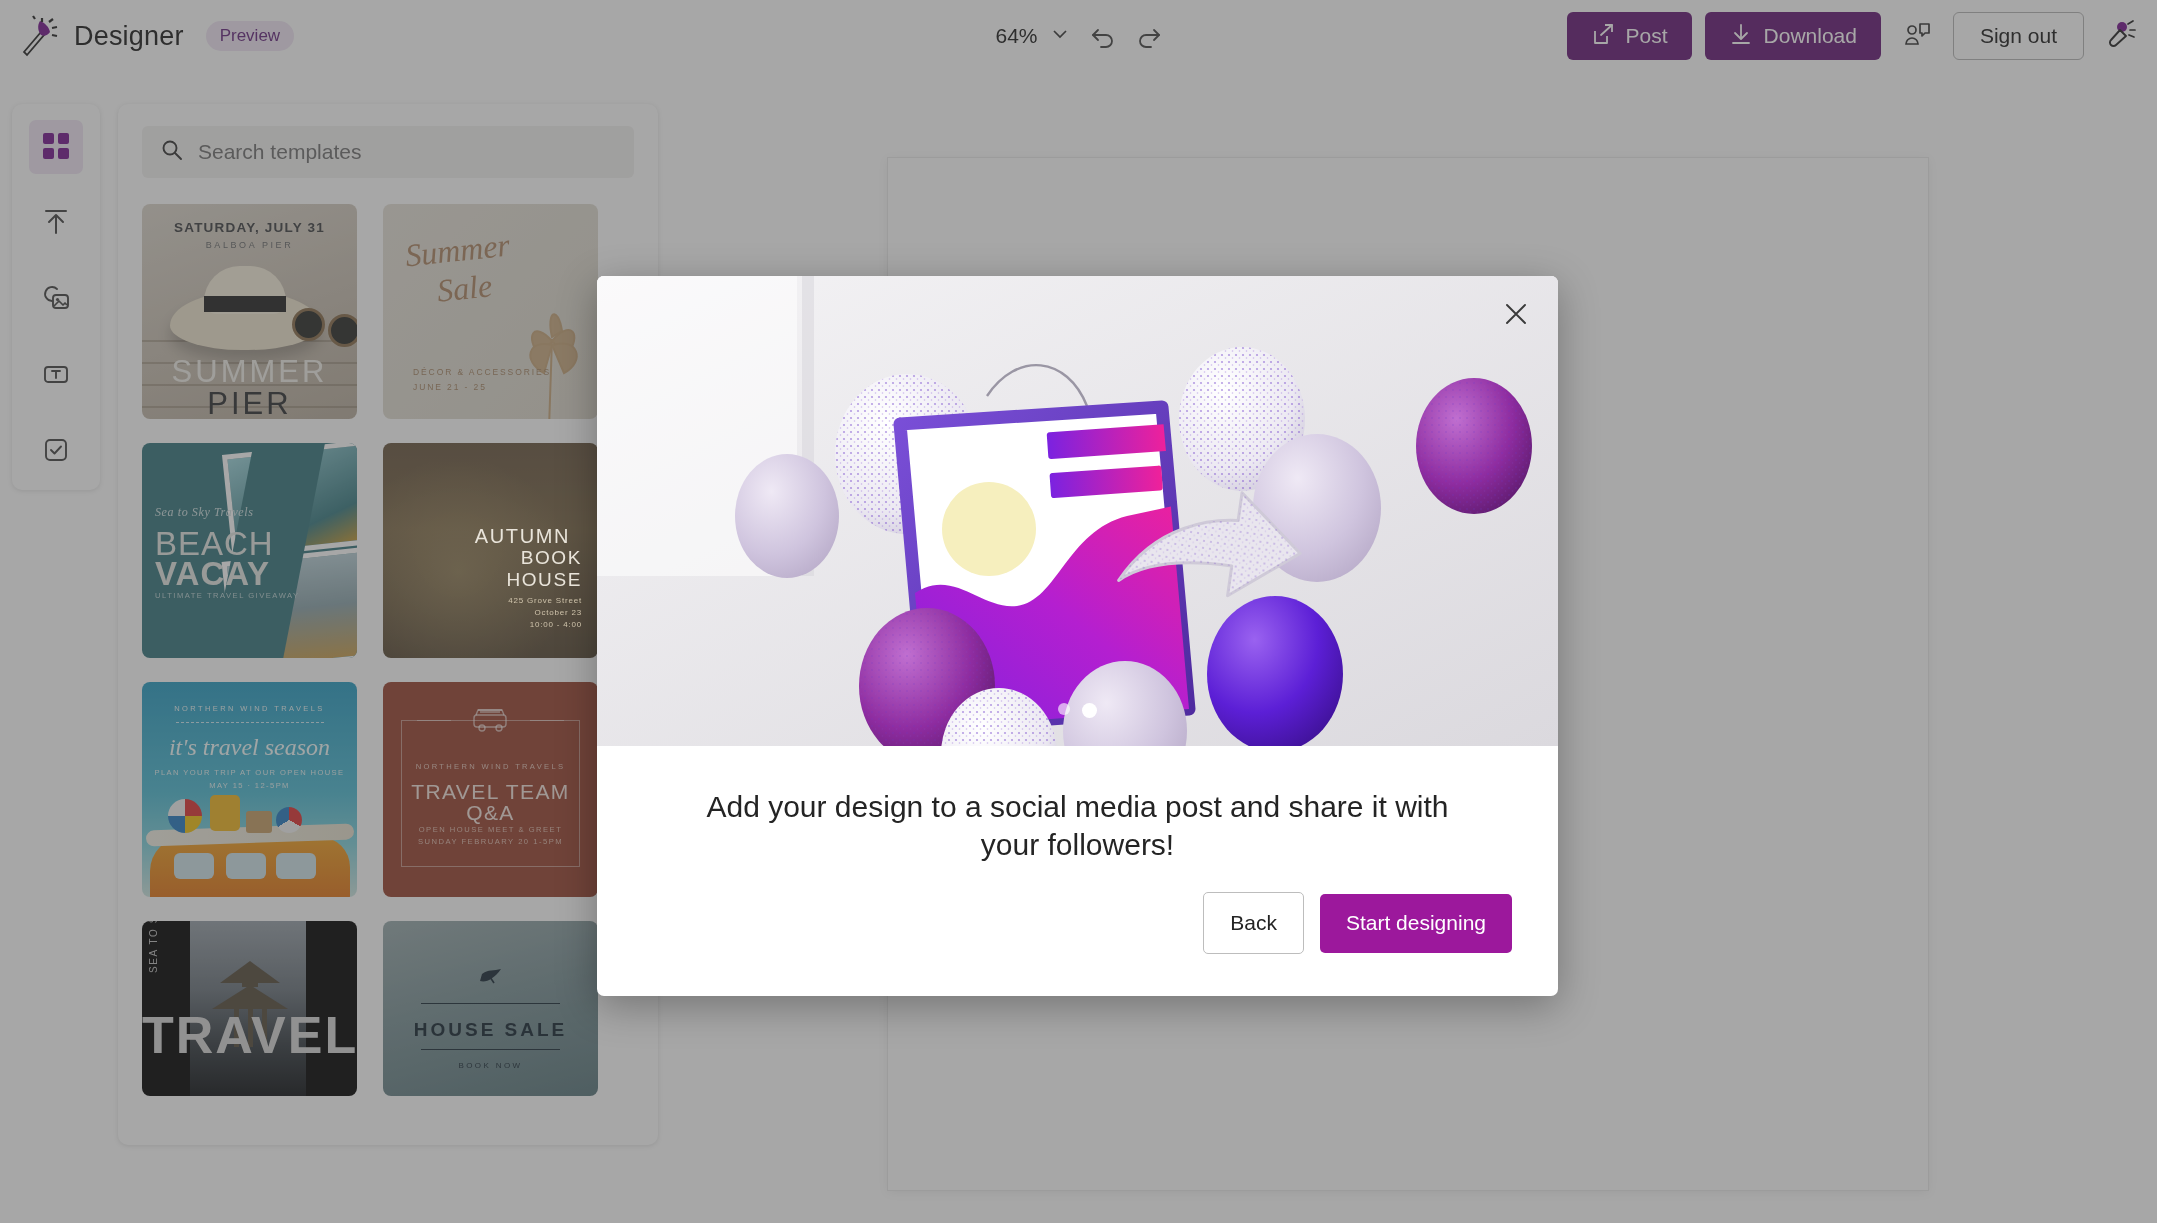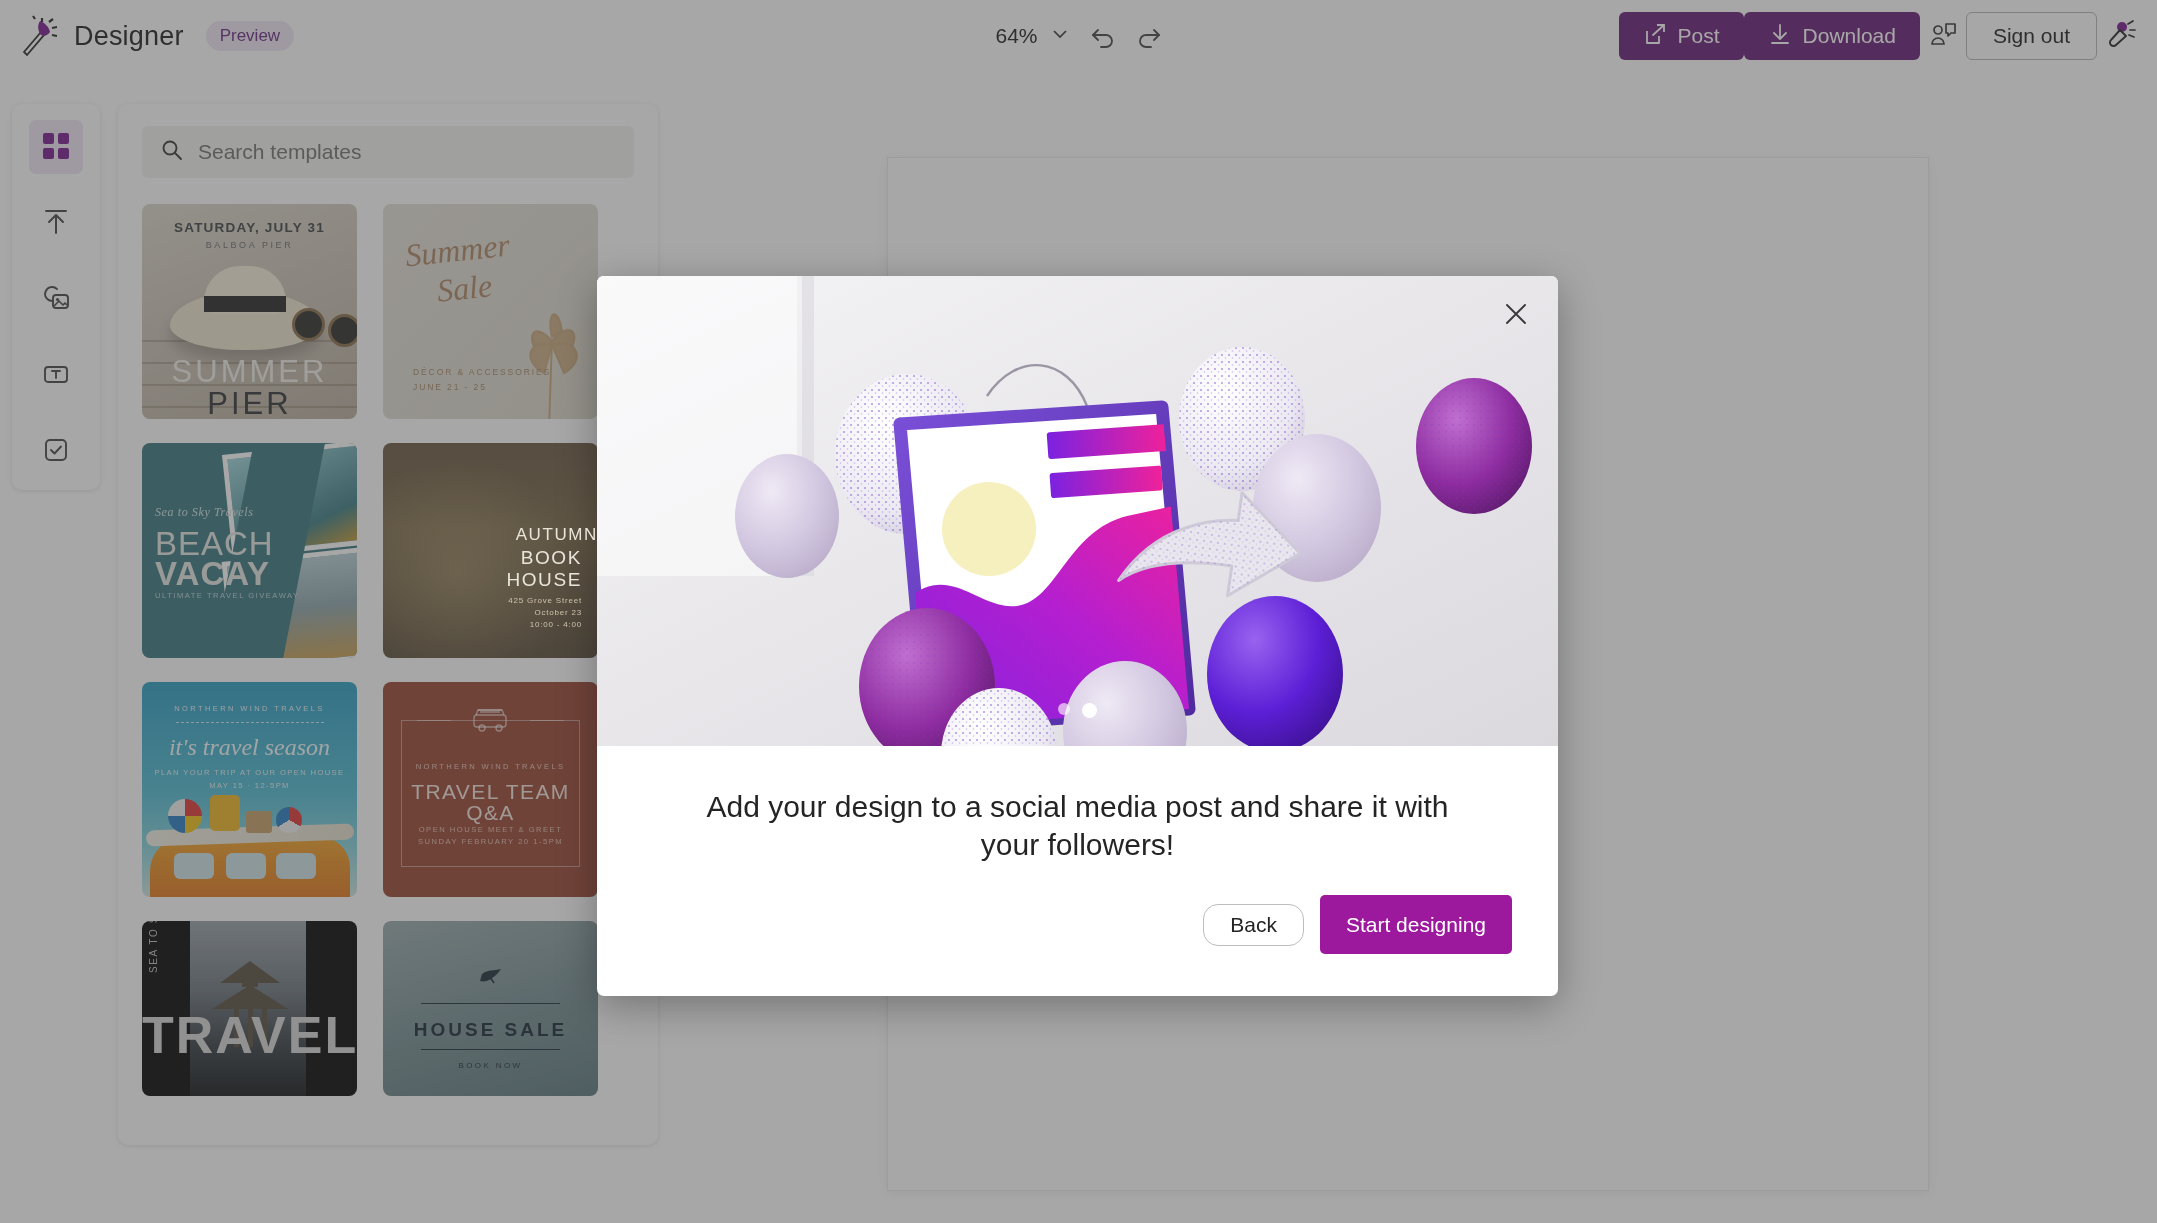--- a/index.html
+++ b/index.html
@@ -37,21 +37,21 @@
     font-family: "Liberation Sans", sans-serif;
   }
   .icon-btn {
     width: 46px; height: 46px; border: none; background: transparent;
     border-radius: 5px; cursor: pointer;
     display: flex; align-items: center; justify-content: center;
   }
 
   .right-tools {
     position: absolute; right: 14px; top: 0; height: 72px;
-    display: flex; align-items: center; 
+    display: flex; align-items: center; gap: 13px;
   }
   .btn-primary {
     display: flex; align-items: center; gap: 11px;
     background: #6b1f7a; color: #ffffff; border: none; border-radius: 6px;
     height: 48px; padding: 0 24px; font-size: 21px; cursor: pointer;
     font-family: "Liberation Sans", sans-serif;
   }
   .btn-outline {
     background: #ffffff; color: #242424; border: 1px solid #b8b8b8;
     border-radius: 6px; height: 48px; padding: 0 26px; font-size: 21px;
@@ -241,22 +241,22 @@
   .dot.active { width: 15px; height: 15px; background: #ffffff; }
   .modal-body { padding: 42px 62px 0 62px; }
   .modal-caption {
     font-size: 30px; line-height: 1.28; color: #242424; text-align: center;
     max-width: 790px; margin: 0 auto;
   }
   .modal-actions {
     position: absolute; right: 46px; bottom: 42px; display: flex; gap: 16px; align-items: center;
   }
   .btn-back {
-    background: #ffffff; border: 1px solid #bdbdbd; border-radius: 15px;
-    height: 42px; padding: 0 26px; font-size: 21px; color: #242424; cursor: pointer;
+    background: #ffffff; border: 1px solid #bdbdbd; border-radius: 5px;
+    height: 62px; padding: 0 26px; font-size: 21px; color: #242424; cursor: pointer;
     font-family: "Liberation Sans", sans-serif;
   }
   .btn-start {
     background: #9c189c; border: none; border-radius: 5px; color: #fff;
     height: 59px; padding: 0 26px; font-size: 21px; cursor: pointer;
     font-family: "Liberation Sans", sans-serif;
   }
 </style>
 </head>
 <body>
@@ -458,21 +458,21 @@
         <div class="photo1"></div>
         <div class="photo2"></div>
         <div class="diag"></div>
         <div class="t-abs tt" style="left:13px; top:62px; font-size:12px; color:#cfe0e1; font-family:'Liberation Serif',serif; font-style:italic; letter-spacing:.6px;">Sea to Sky Travels</div>
         <div class="t-abs tt" style="left:13px; top:82px; font-size:33px; font-weight:normal; color:#e4e7e4; letter-spacing:1px;">BEACH</div>
         <div class="t-abs tt" style="left:13px; top:112px; font-size:33px; font-weight:bold; color:#e4e7e4; letter-spacing:1px;">VACAY</div>
         <div class="t-abs tt" style="left:13px; top:148px; font-size:7.6px; letter-spacing:1.5px; color:#bcd2d3;">ULTIMATE TRAVEL GIVEAWAY</div>
       </div>
 
       <div class="tpl t4">
-        <div class="t-abs tt" style="right:0; top:82px; font-size:17px; color:#e9e4da; letter-spacing:1.6px; z-index:2;">AUTUMN</div>
+        <div class="t-abs tt" style="right:28px; top:82px; font-size:20px; color:#e9e4da; letter-spacing:1.6px; z-index:2;">AUTUMN</div>
         <div class="t-abs tt" style="right:16px; top:104px; font-size:19px; color:#e9e4da; letter-spacing:1.6px; z-index:2;">BOOK</div>
         <div class="t-abs tt" style="right:16px; top:126px; font-size:19px; color:#e9e4da; letter-spacing:1.6px; z-index:2;">HOUSE</div>
         <div class="t-abs tt" style="right:16px; top:153px; font-size:8px; color:#cfc3ab; letter-spacing:.8px; z-index:2;">425 Grove Street</div>
         <div class="t-abs tt" style="right:16px; top:165px; font-size:8px; color:#cfc3ab; letter-spacing:.8px; z-index:2;">October 23</div>
         <div class="t-abs tt" style="right:16px; top:177px; font-size:8px; color:#cfc3ab; letter-spacing:.8px; z-index:2;">10:00 - 4:00</div>
       </div>
 
       <div class="tpl t5">
         <div class="car"></div>
         <div class="win" style="left:32px"></div>

